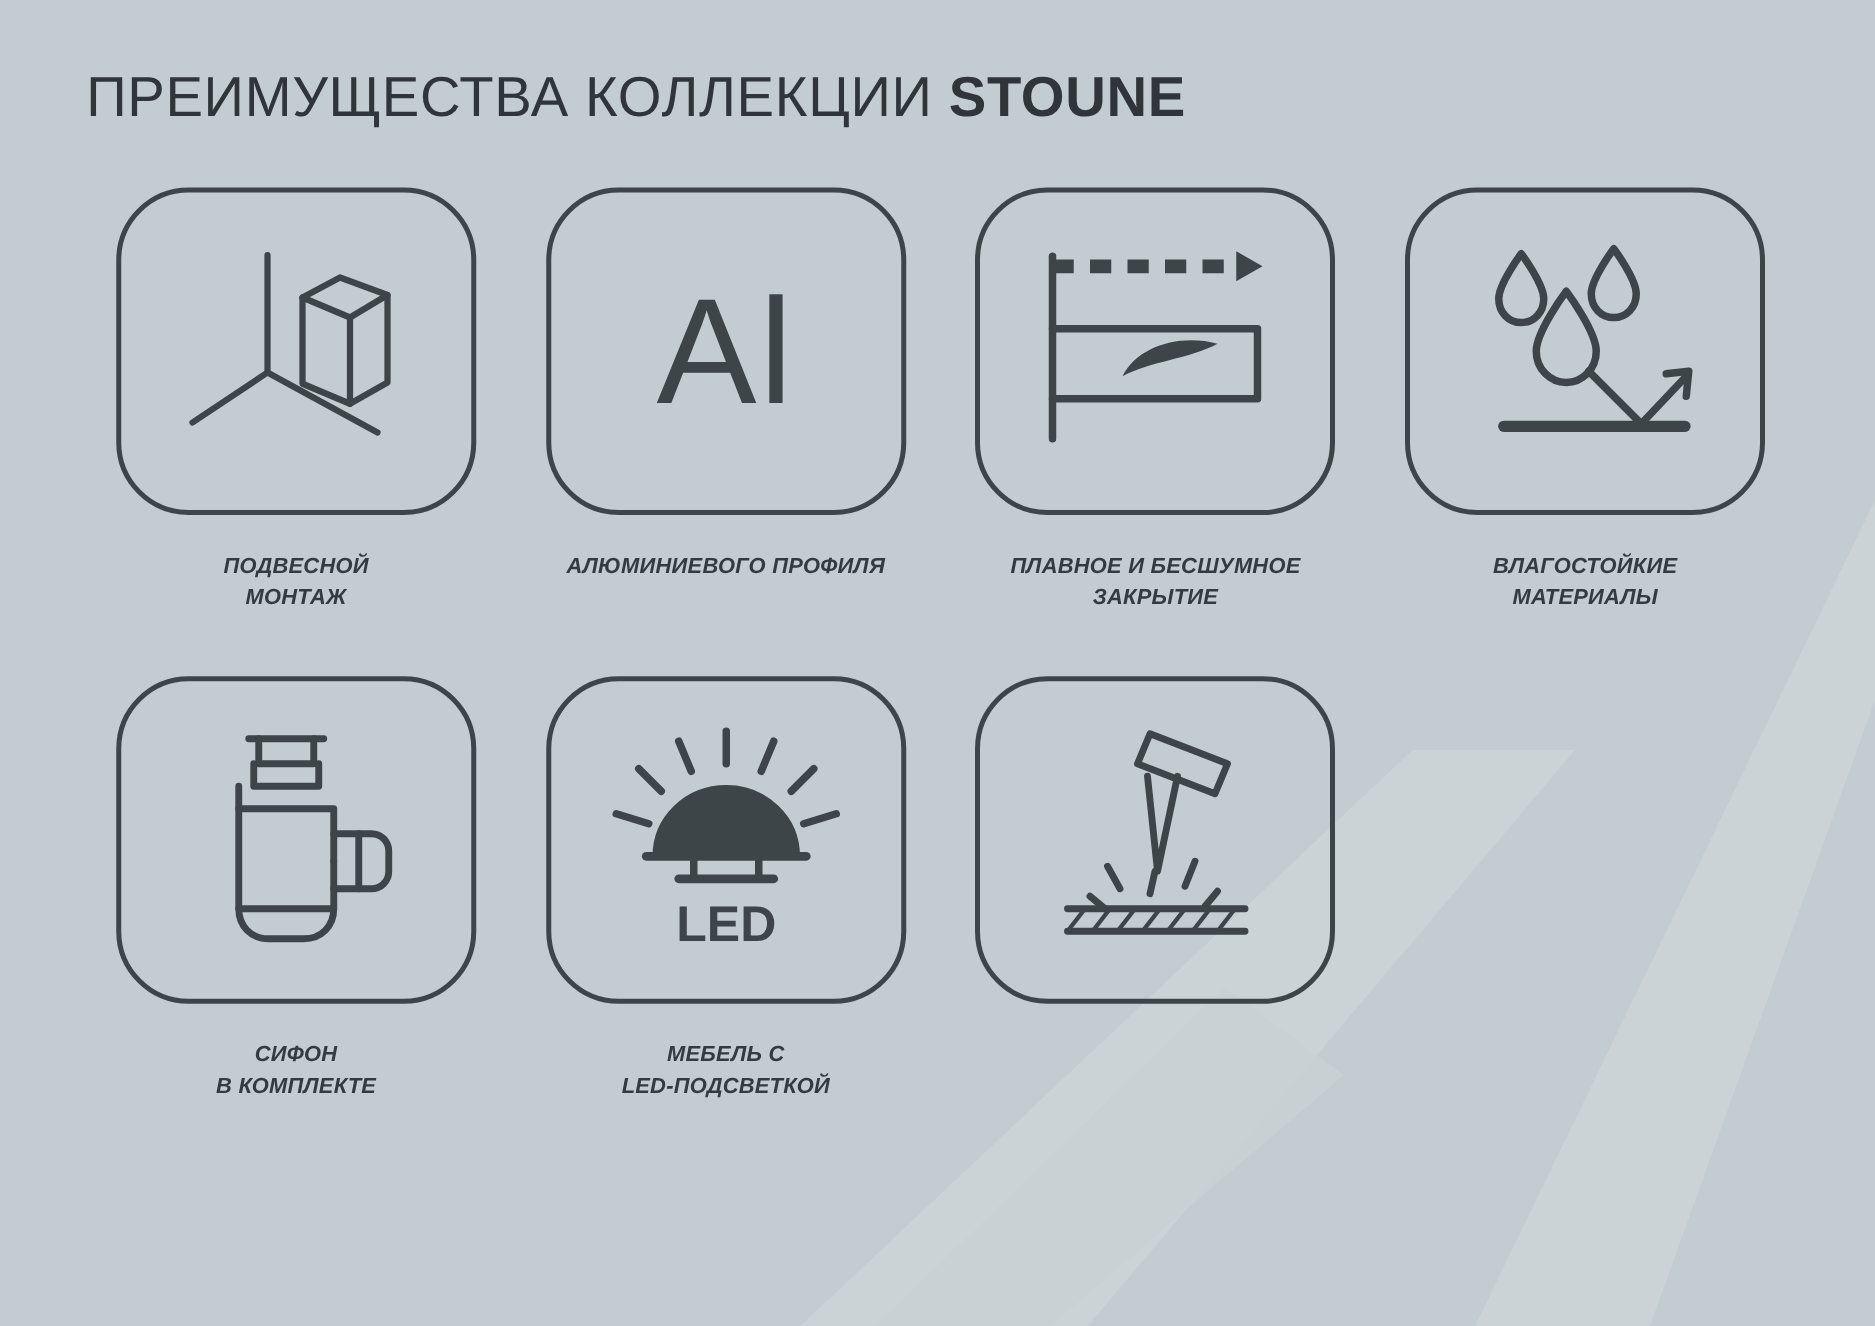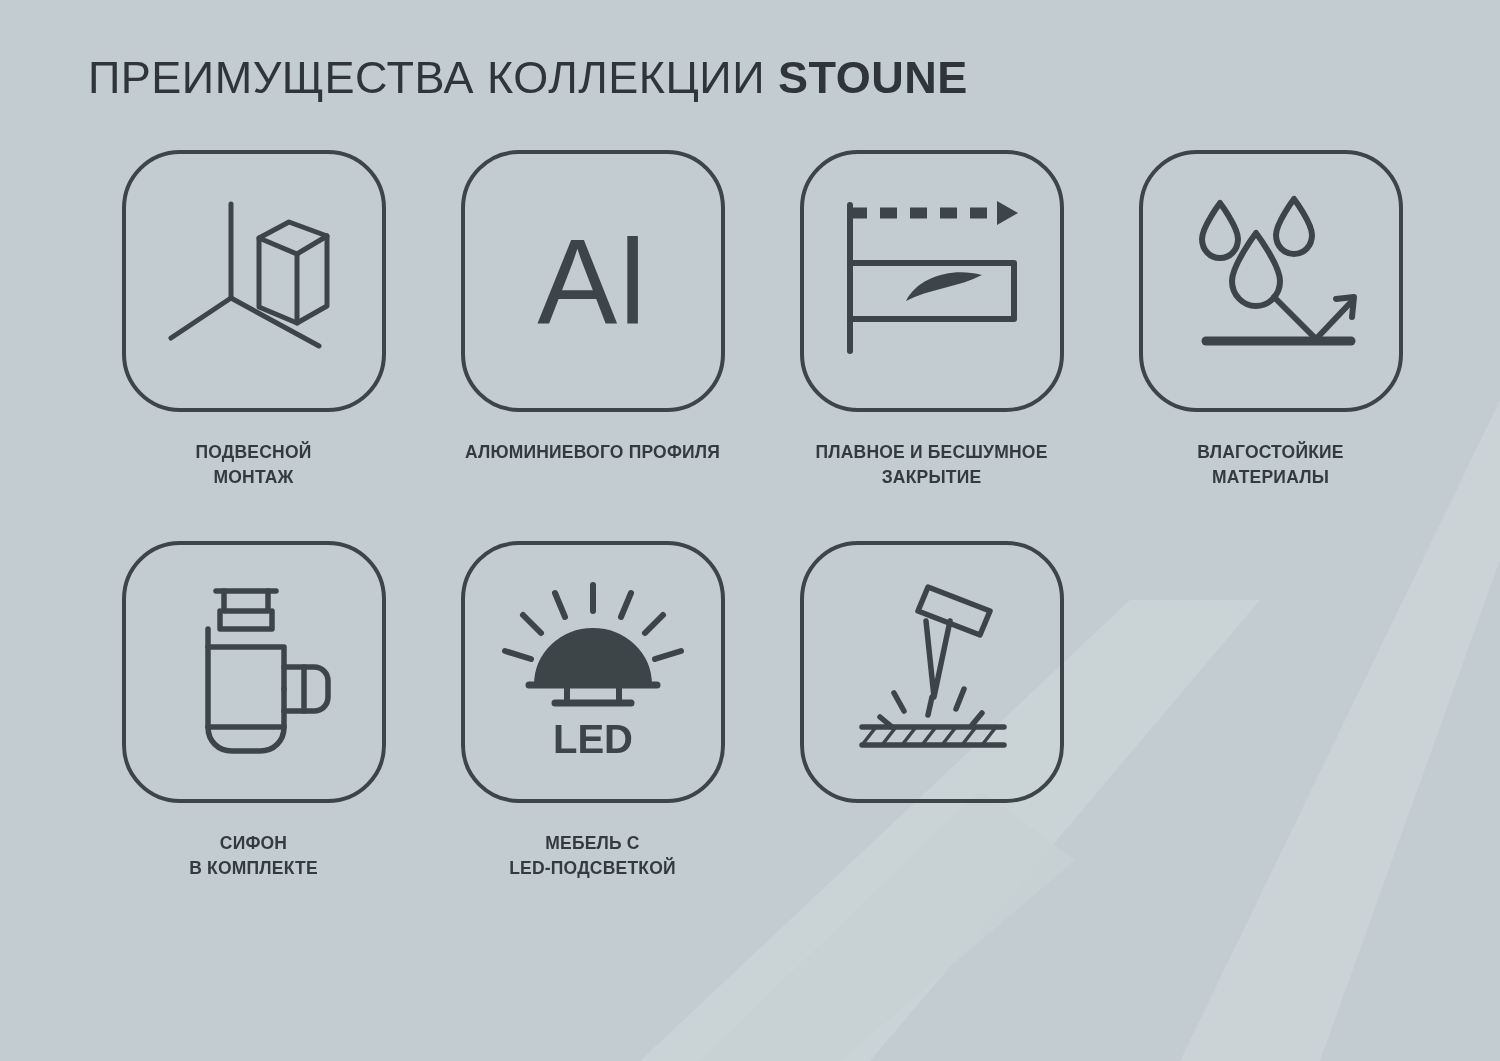--- a/index.html
+++ b/index.html
@@ -20,21 +20,21 @@
     inset: 0;
     pointer-events: none;
     z-index: 0;
   }
   .page {
     position: relative;
     z-index: 1;
     width: 1500px;
     height: 1061px;
     box-sizing: border-box;
-    padding: 52px 60px 20px 84px;
+    padding: 52px 60px 20px 65px;
   }
   .title {
     font-size: 45px;
     font-weight: 300;
     letter-spacing: 0.5px;
     color: #2f3538;
     margin: 0 0 46px 4px;
     white-space: nowrap;
   }
   .title b {
@@ -46,42 +46,42 @@
     grid-template-rows: repeat(2, auto);
     column-gap: 0px;
     row-gap: 50px;
   }
   .cell {
     display: flex;
     flex-direction: column;
     align-items: center;
   }
   .badge {
-    width: 264px;
+    width: 288px;
     height: 262px;
     border: 4px solid #3e4549;
     border-radius: 58px;
     display: flex;
     align-items: center;
     justify-content: center;
     box-sizing: border-box;
     background: transparent;
   }
   .caption {
     margin-top: 28px;
     text-align: center;
     font-size: 17.5px;
     font-weight: 700;
     line-height: 1.45;
     letter-spacing: 0.2px;
     color: #343b3f;
     text-transform: uppercase;
     max-width: 330px;
   }
-  .caption span { display: block; }
+  .caption span { display: block; font-style: italic; }
   .row2 .caption { }
   .ai-text {
     font-size: 120px;
     font-weight: 300;
     letter-spacing: 2px;
     color: #3e4549;
     line-height: 1;
     font-family: "Liberation Sans", sans-serif;
   }
   svg { display: block; }

